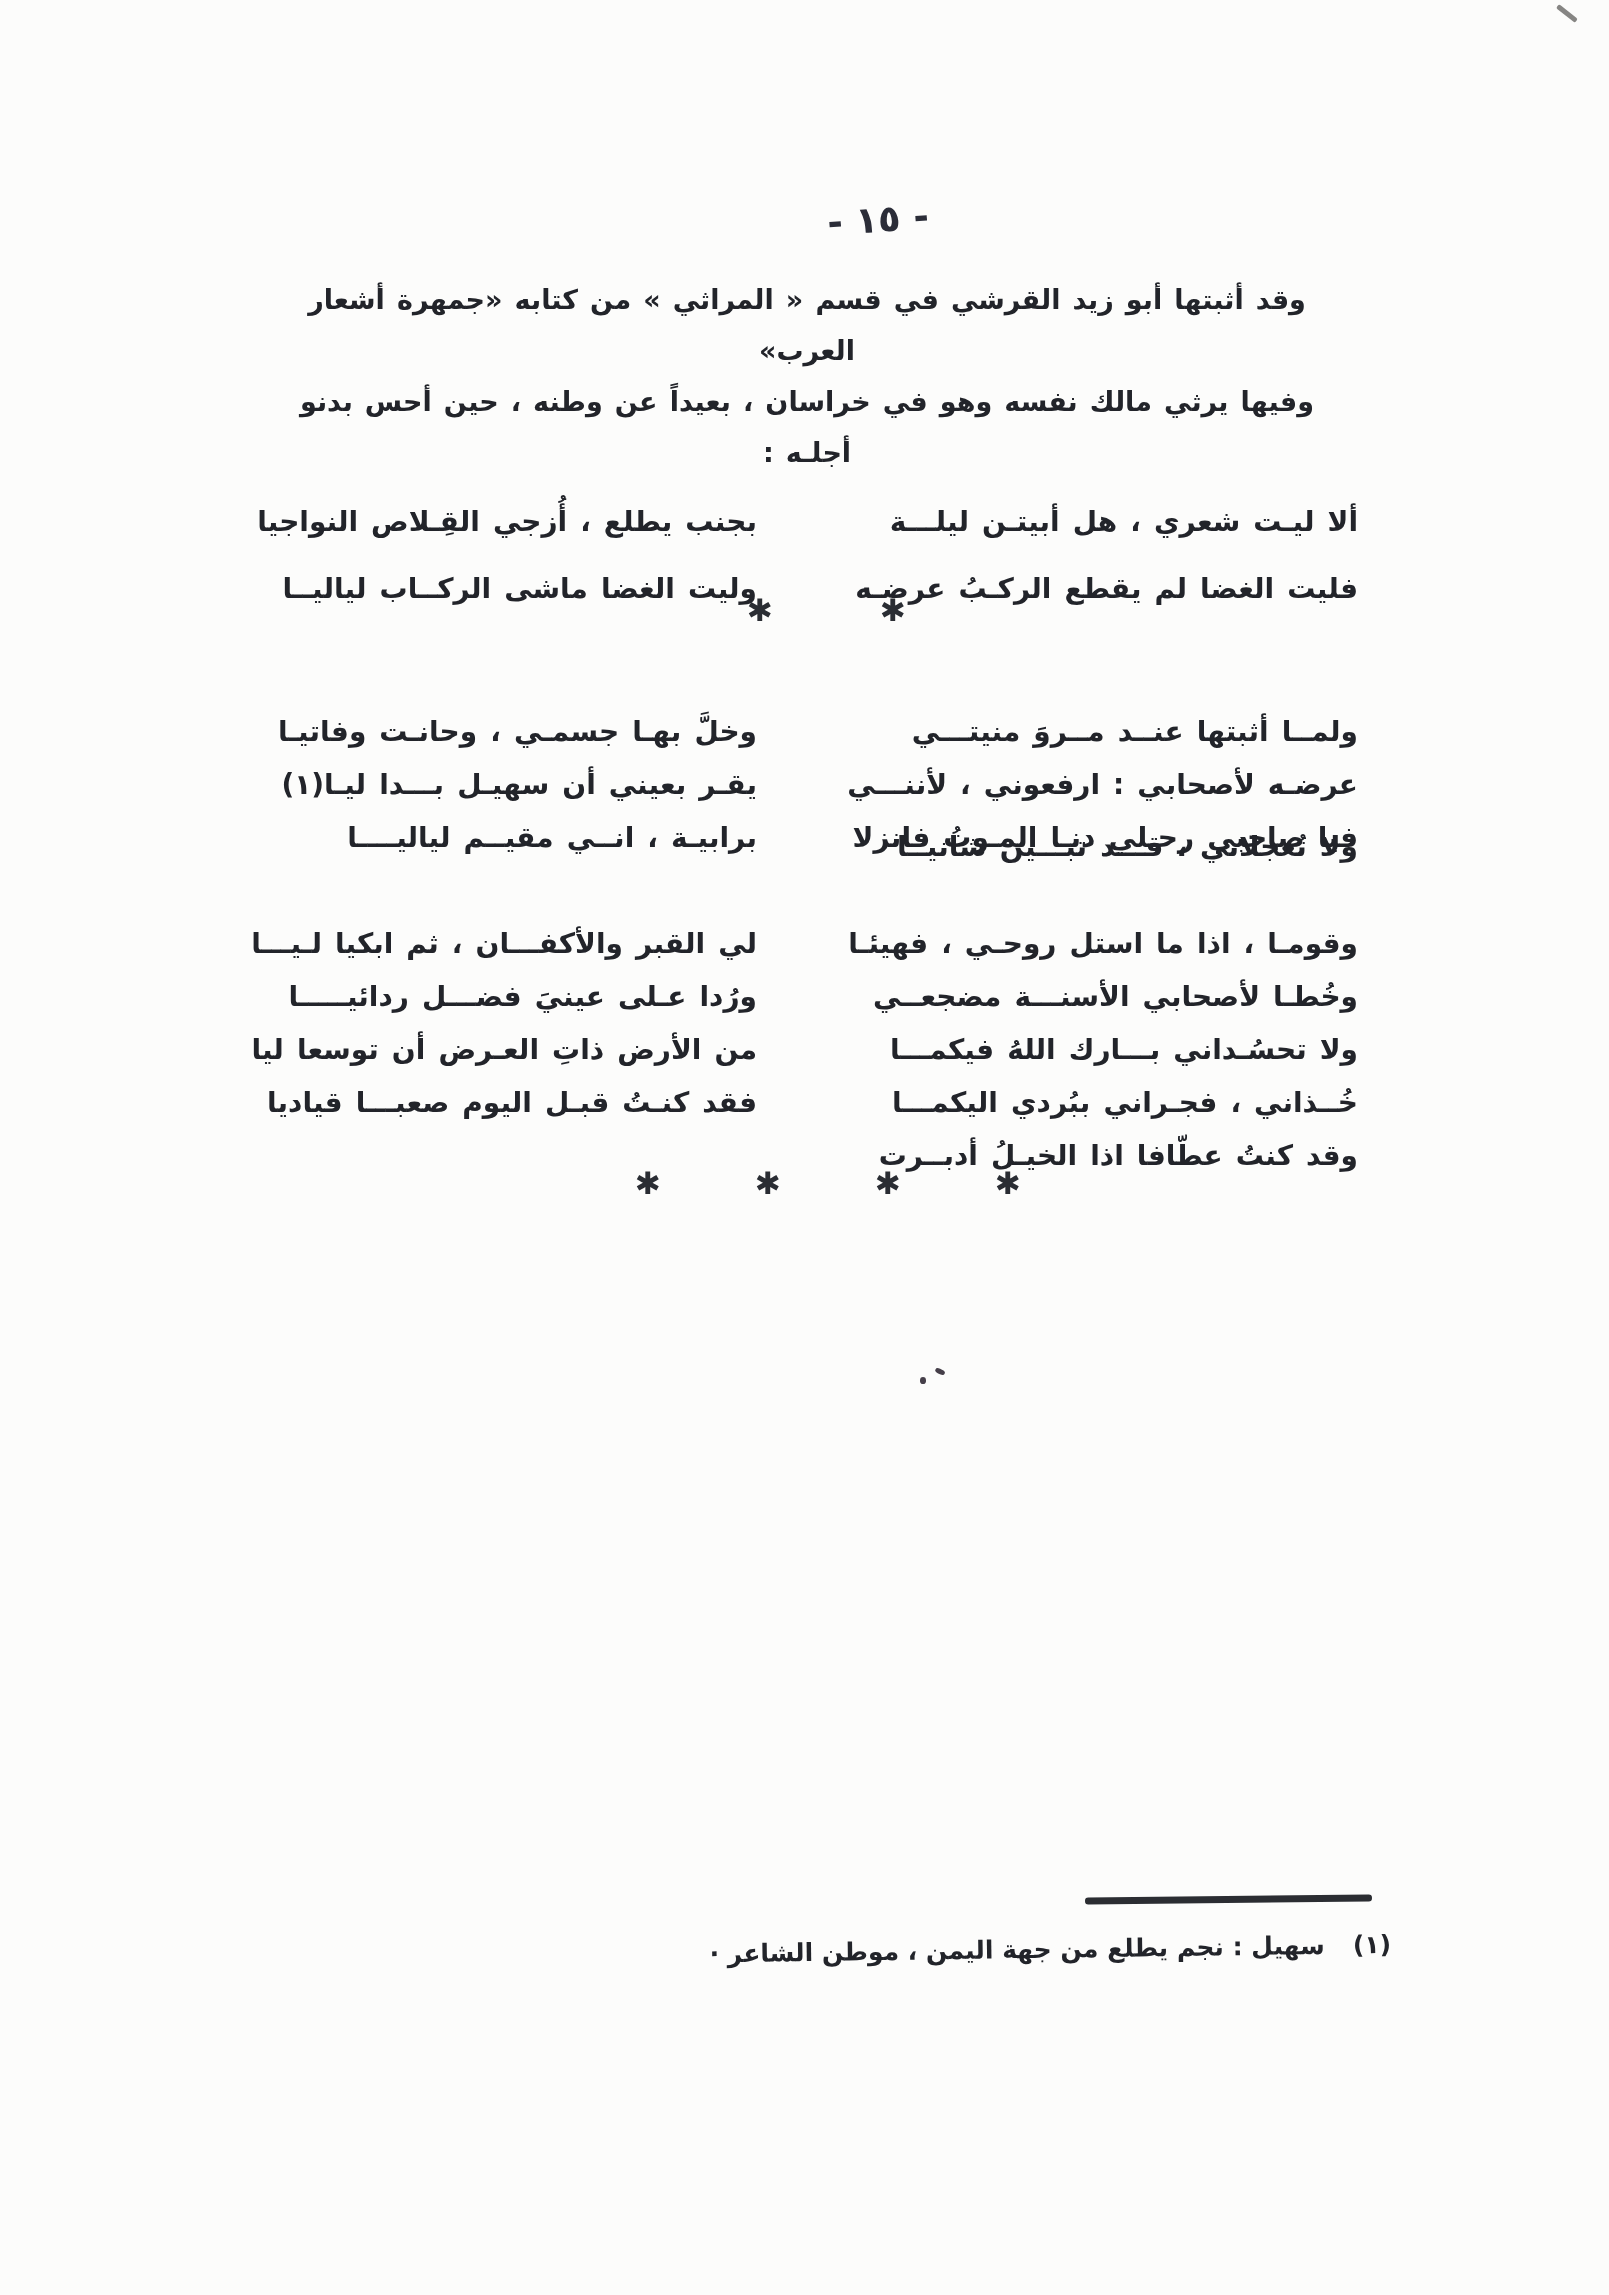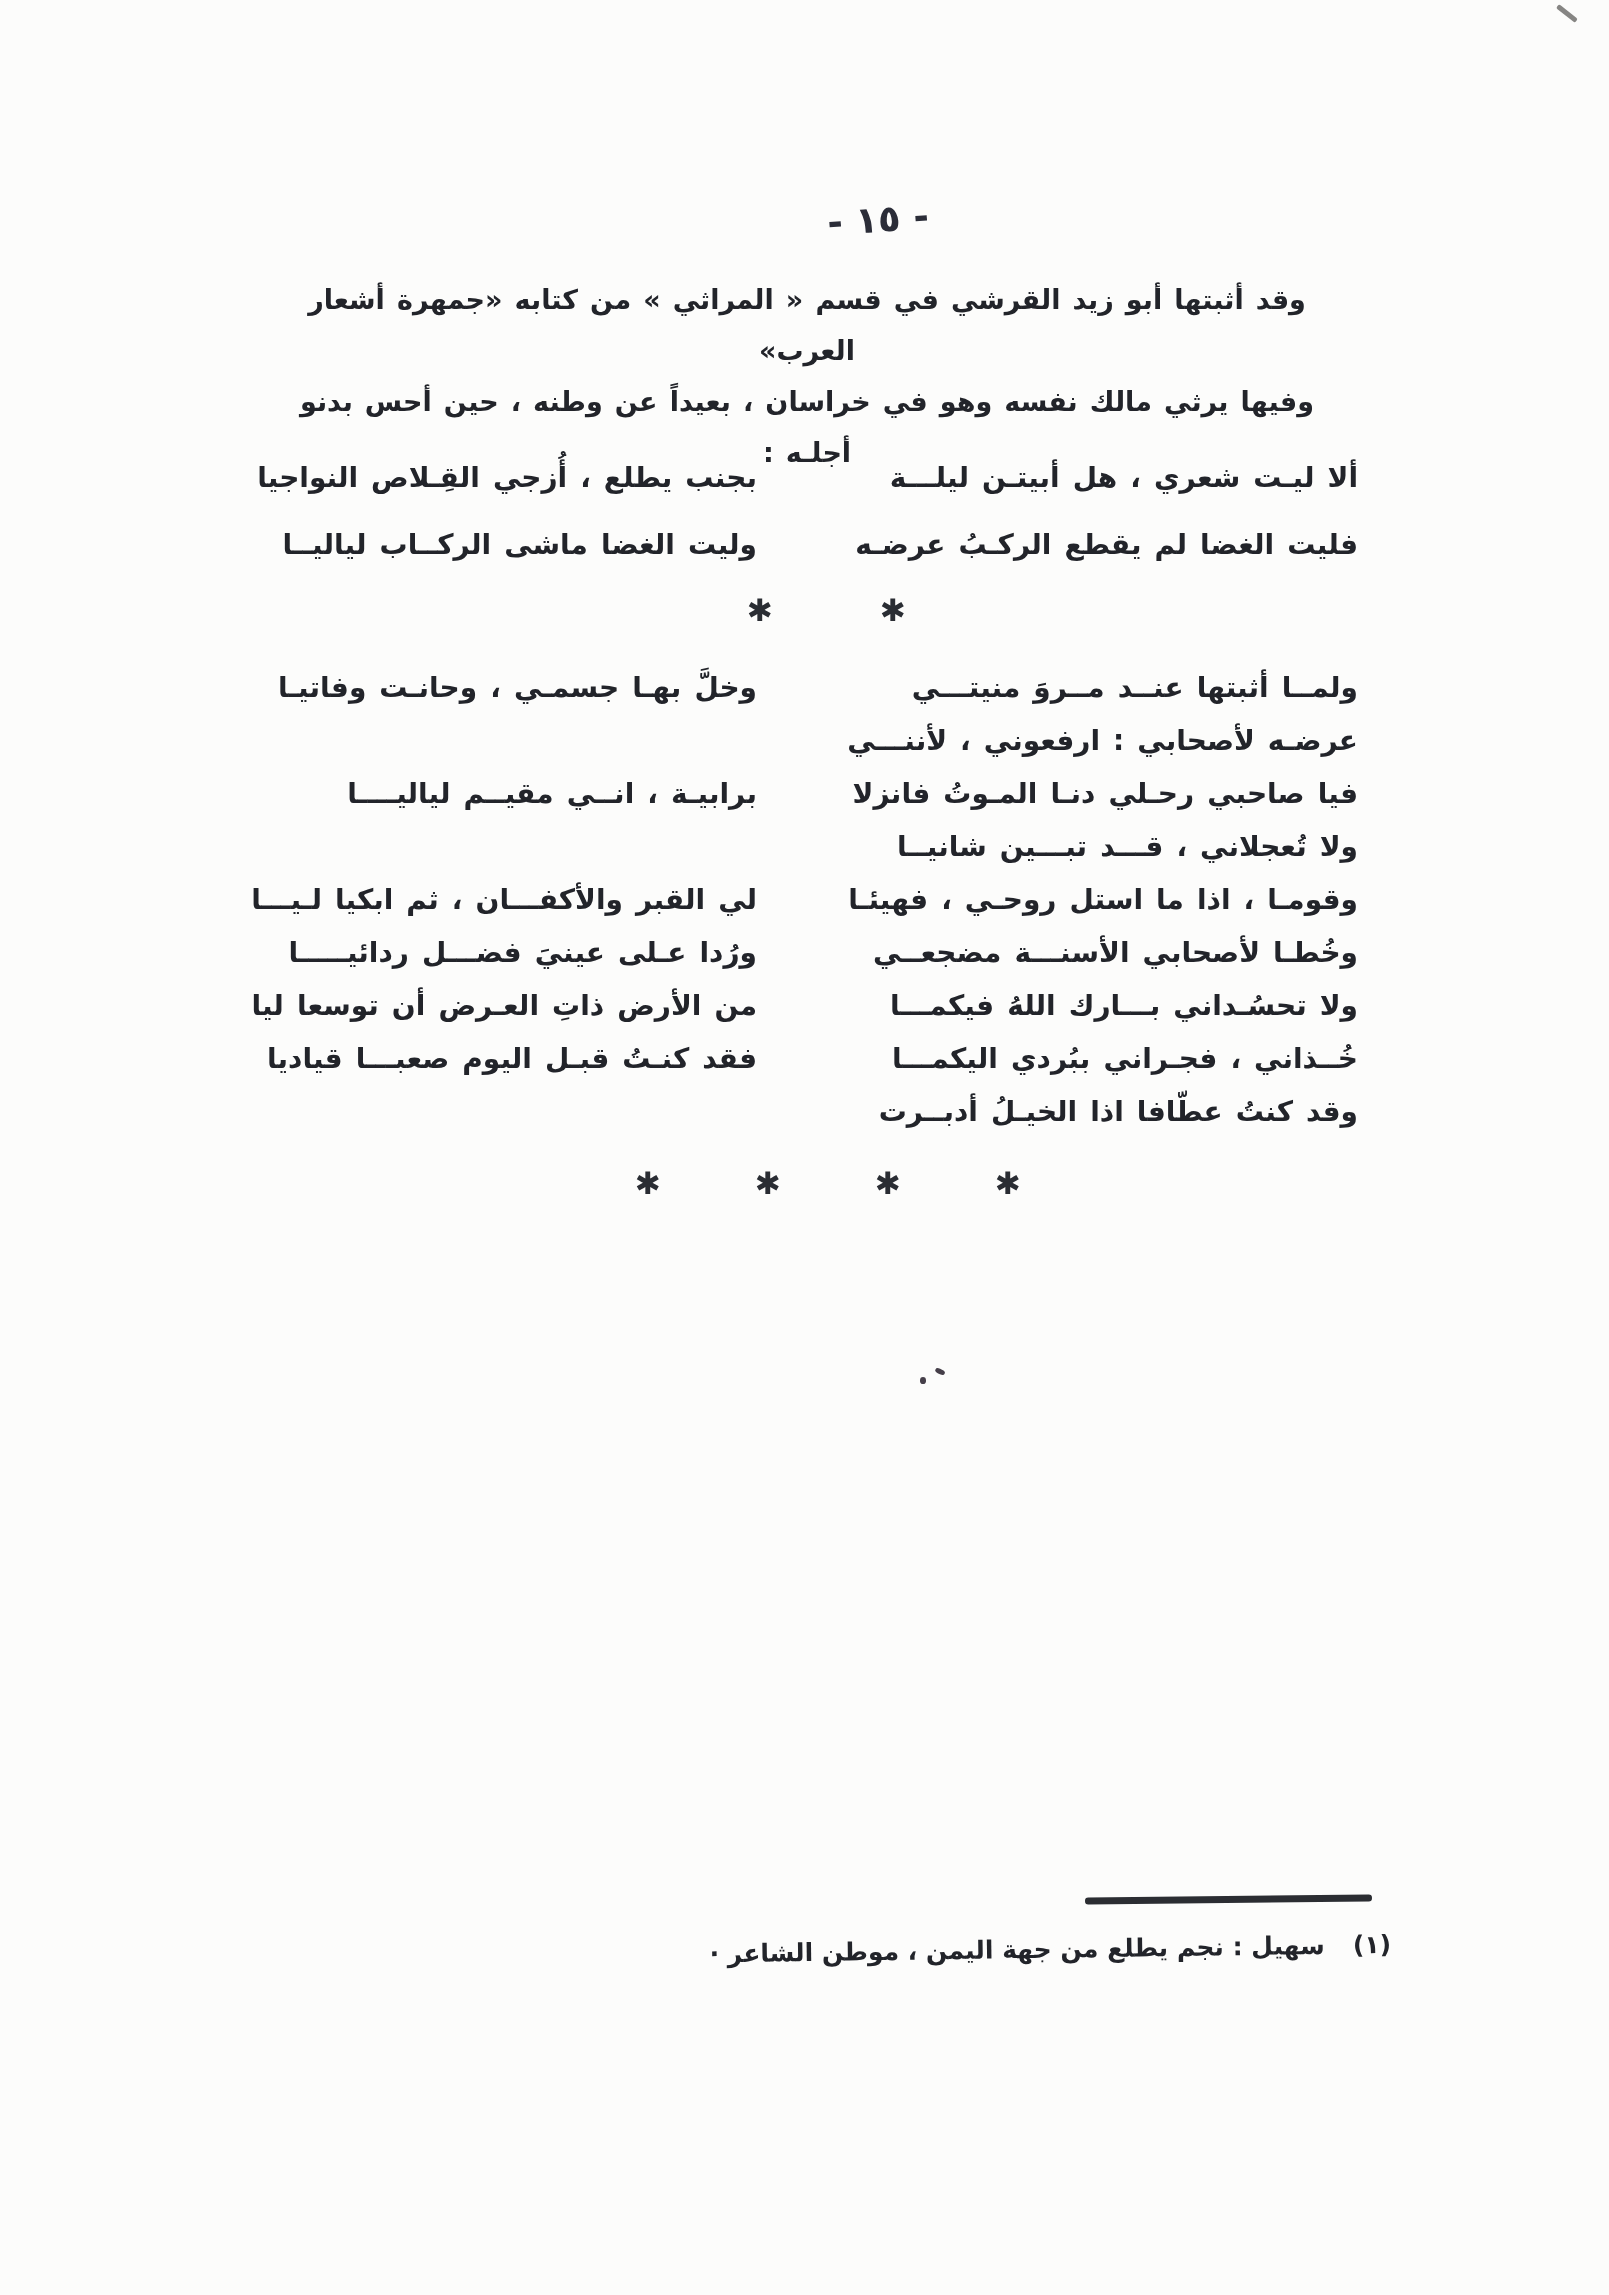--- a/index.html
+++ b/index.html
@@ -25,21 +25,21 @@
   .poem{
     position:absolute;left:257px;width:1101px;
     font-size:28px;font-weight:700;word-spacing:3.3px;
   }
   .poem1{top:461px;}
   .poem2{top:671px;}
   .verse-row{display:flex;justify-content:space-between;align-items:baseline;}
   .poem1 .verse-row{height:67px;}
   .poem2 .verse-row{height:53px;}
   .hemi{display:block;white-space:nowrap;overflow:visible;}
-  .hemi-first{width:534px;text-align:right;}
+  .hemi-first{width:534px;text-align:right;margin-top:44px;}
   .hemi-second{width:500px;text-align:right;}
   .divider{
     position:absolute;display:flex;justify-content:space-between;
     font-size:31px;font-weight:700;color:#2a2d33;line-height:1;
   }
   .divider1{top:595px;left:747px;width:159px;}
   .divider2{top:1168px;left:635px;width:386px;}
   .star{display:block;}
   .speck{position:absolute;background:#453f49;border-radius:50%;}
   .speck-1{left:920px;top:1377px;width:6px;height:6.7px;}
@@ -91,20 +91,21 @@
     <span class="star">✱</span>
   </div>
 
   <div class="poem poem2" dir="rtl">
     <div class="verse-row">
       <span class="hemi hemi-first">ولمــا أثبتها عنــد مــروَ منيتـــي</span>
       <span class="hemi hemi-second">وخلَّ بهـا جسمـي ، وحانـت وفاتيـا</span>
     </div>
     <div class="verse-row">
       <span class="hemi hemi-first">عرضـه لأصحابي : ارفعوني ، لأننـــي</span>
+      <span class="hemi hemi-second">يقـر بعيني أن سهيـل بـــدا ليـا(١)</span>
     </div>
     <div class="verse-row">
       <span class="hemi hemi-first">فيا صاحبي رحـلي دنـا المـوتُ فانزلا</span>
       <span class="hemi hemi-second">برابيـة ، انــي مقيــم لياليــــا</span>
     </div>
     <div class="verse-row">
       <span class="hemi hemi-second">ولا تُعجلاني ، قـــد تبـــين شانيــا</span>
     </div>
     <div class="verse-row">
       <span class="hemi hemi-first">وقومـا ، اذا ما استل روحـي ، فهيئـا</span>

